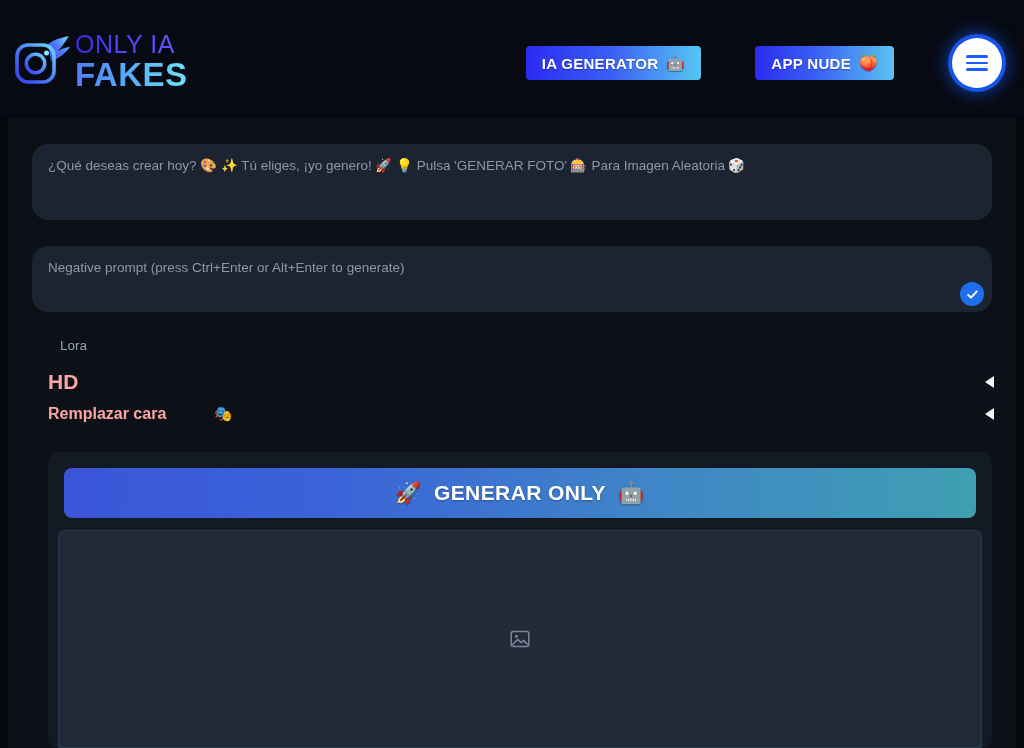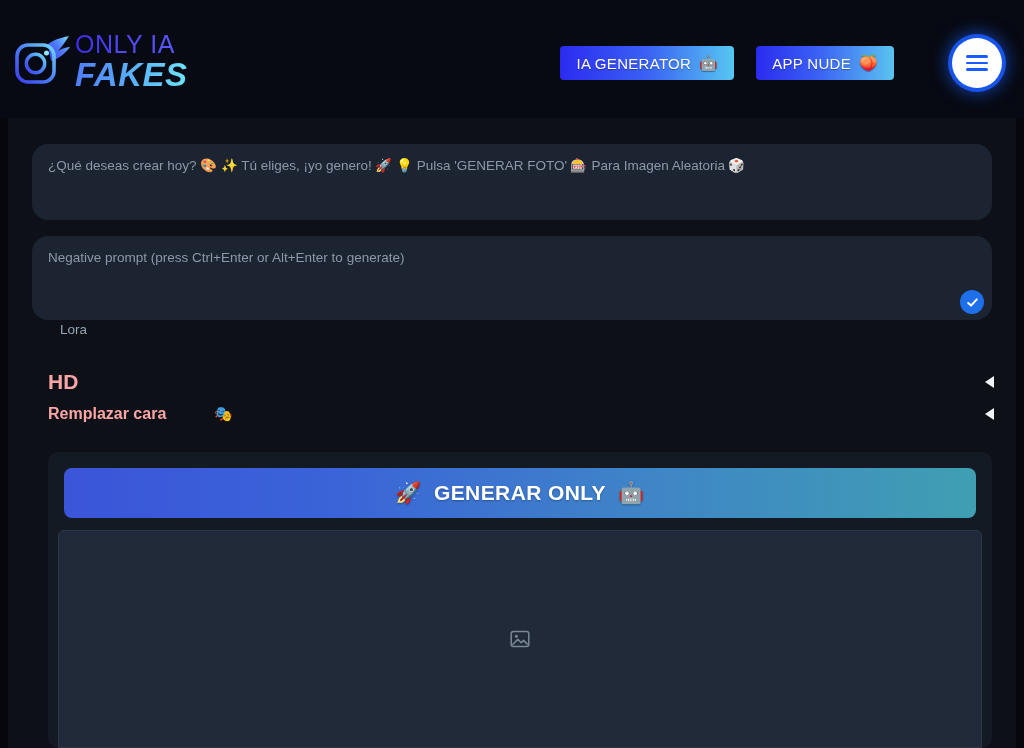--- a/index.html
+++ b/index.html
@@ -69,49 +69,49 @@
   }
   .brand-line2 {
     font-size: 33px;
     font-weight: bold;
     letter-spacing: 0.5px;
     margin-top: 1px;
     background: linear-gradient(90deg, #4f7dfb 0%, #5bb4f7 55%, #6ee4fb 100%);
     -webkit-background-clip: text;
     background-clip: text;
     color: transparent;
-    font-style: italic;
     -webkit-text-fill-color: transparent;
   }
 
   .nav-actions {
     position: absolute;
     right: 130px;
     top: 46px;
     display: flex;
     gap: 22px;
     align-items: center;
   }
 
   .nav-btn {
     border: none;
     border-radius: 4px;
     height: 34px;
     padding: 0 16px;
     font-family: "Liberation Sans", sans-serif;
     font-size: 15px;
-    font-weight: normal;
+    font-weight: bold;
     letter-spacing: 0.3px;
     color: #ffffff;
     cursor: pointer;
     display: inline-flex;
     align-items: center;
     gap: 8px;
     white-space: nowrap;
     text-shadow: 0 1px 1px rgba(0,0,0,.35);
+    margin-left: 32px;
   }
   .nav-btn.g1 { background: linear-gradient(90deg, #2b2bf0 0%, #3a61f4 50%, #56c7f2 100%); }
   .nav-btn.g2 { background: linear-gradient(90deg, #2b2bf0 0%, #3a61f4 45%, #5bc3f0 100%); }
   .nav-btn .emoji { font-size: 15px; }
 
   .menu-btn {
     position: absolute;
     right: 22px;
     top: 38px;
     width: 50px;
@@ -144,21 +144,21 @@
   }
 
   .field {
     position: absolute;
     left: 24px;
     width: 960px;
     background: #1c2431;
     border-radius: 16px;
   }
   #prompt-field { top: 26px; height: 76px; }
-  #negative-field { top: 118px; height: 84px; padding-left: 32px; }
+  #negative-field { top: 128px; height: 66px; padding-left: 32px; }
 
   .field-text {
     position: absolute;
     left: 16px;
     top: 14px;
     right: 36px;
     font-size: 13.5px;
     color: #8b98a8;
     line-height: 1.25;
     white-space: nowrap;
@@ -178,21 +178,21 @@
     display: flex;
     align-items: center;
     justify-content: center;
     color: #fff;
   }
   .check-badge svg { display: block; }
 
   .tabs {
     position: absolute;
     left: 24px;
-    top: 196px;
+    top: 212px;
     width: 960px;
     height: 32px;
   }
   .tab {
     position: absolute;
     left: 28px;
     top: 8px;
     font-size: 13.5px;
     color: #93a4b5;
     background: none;

